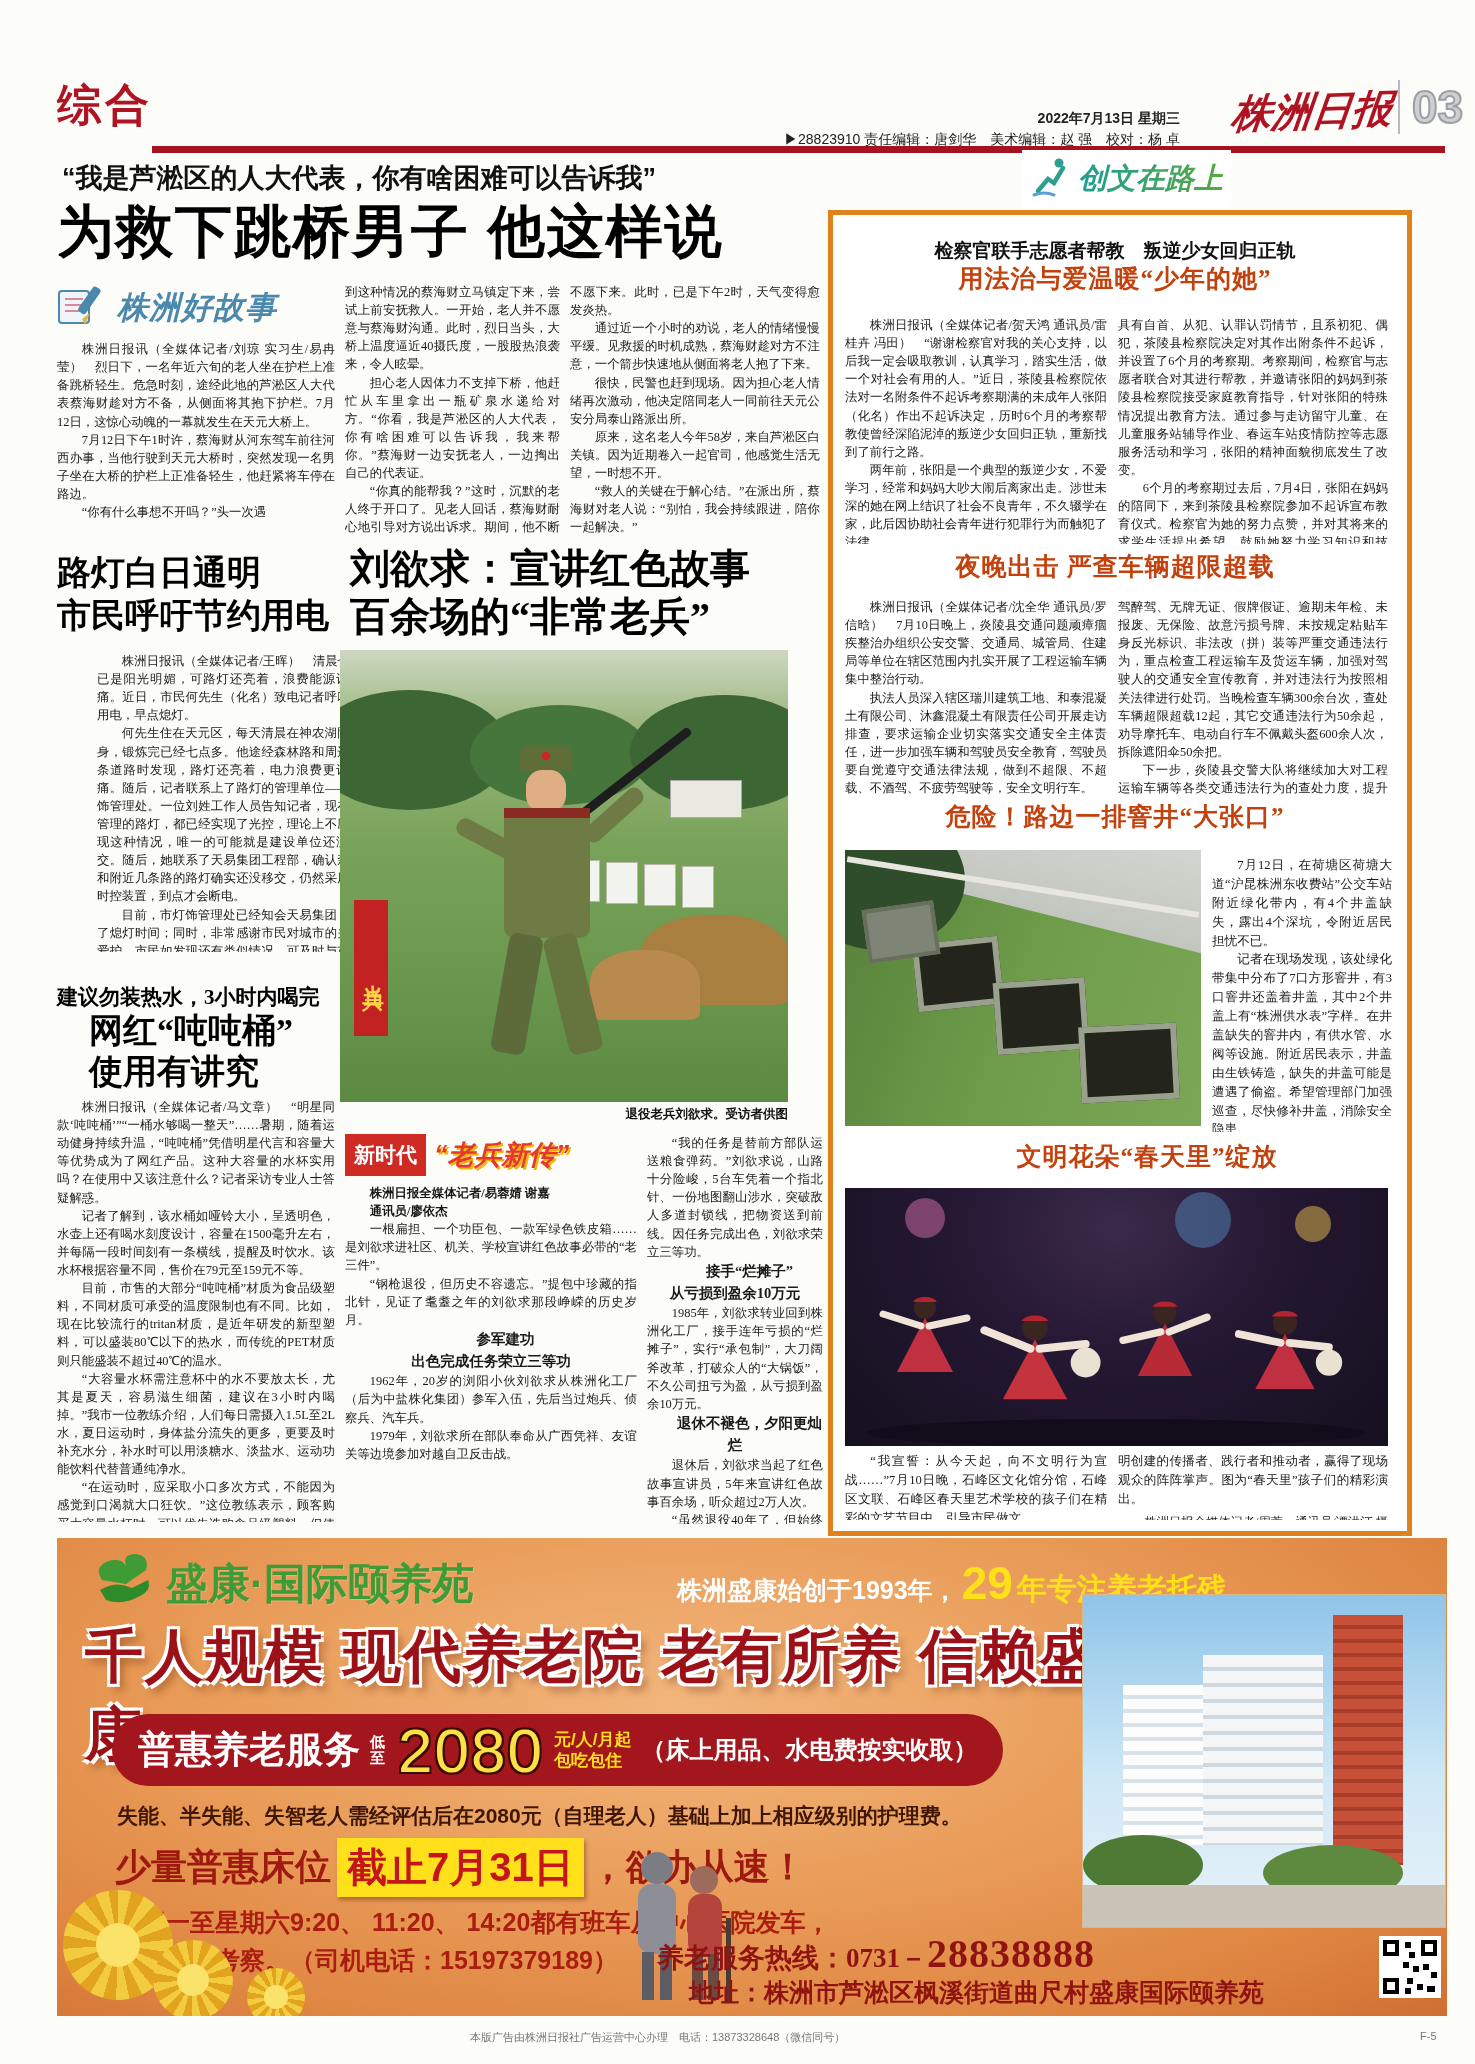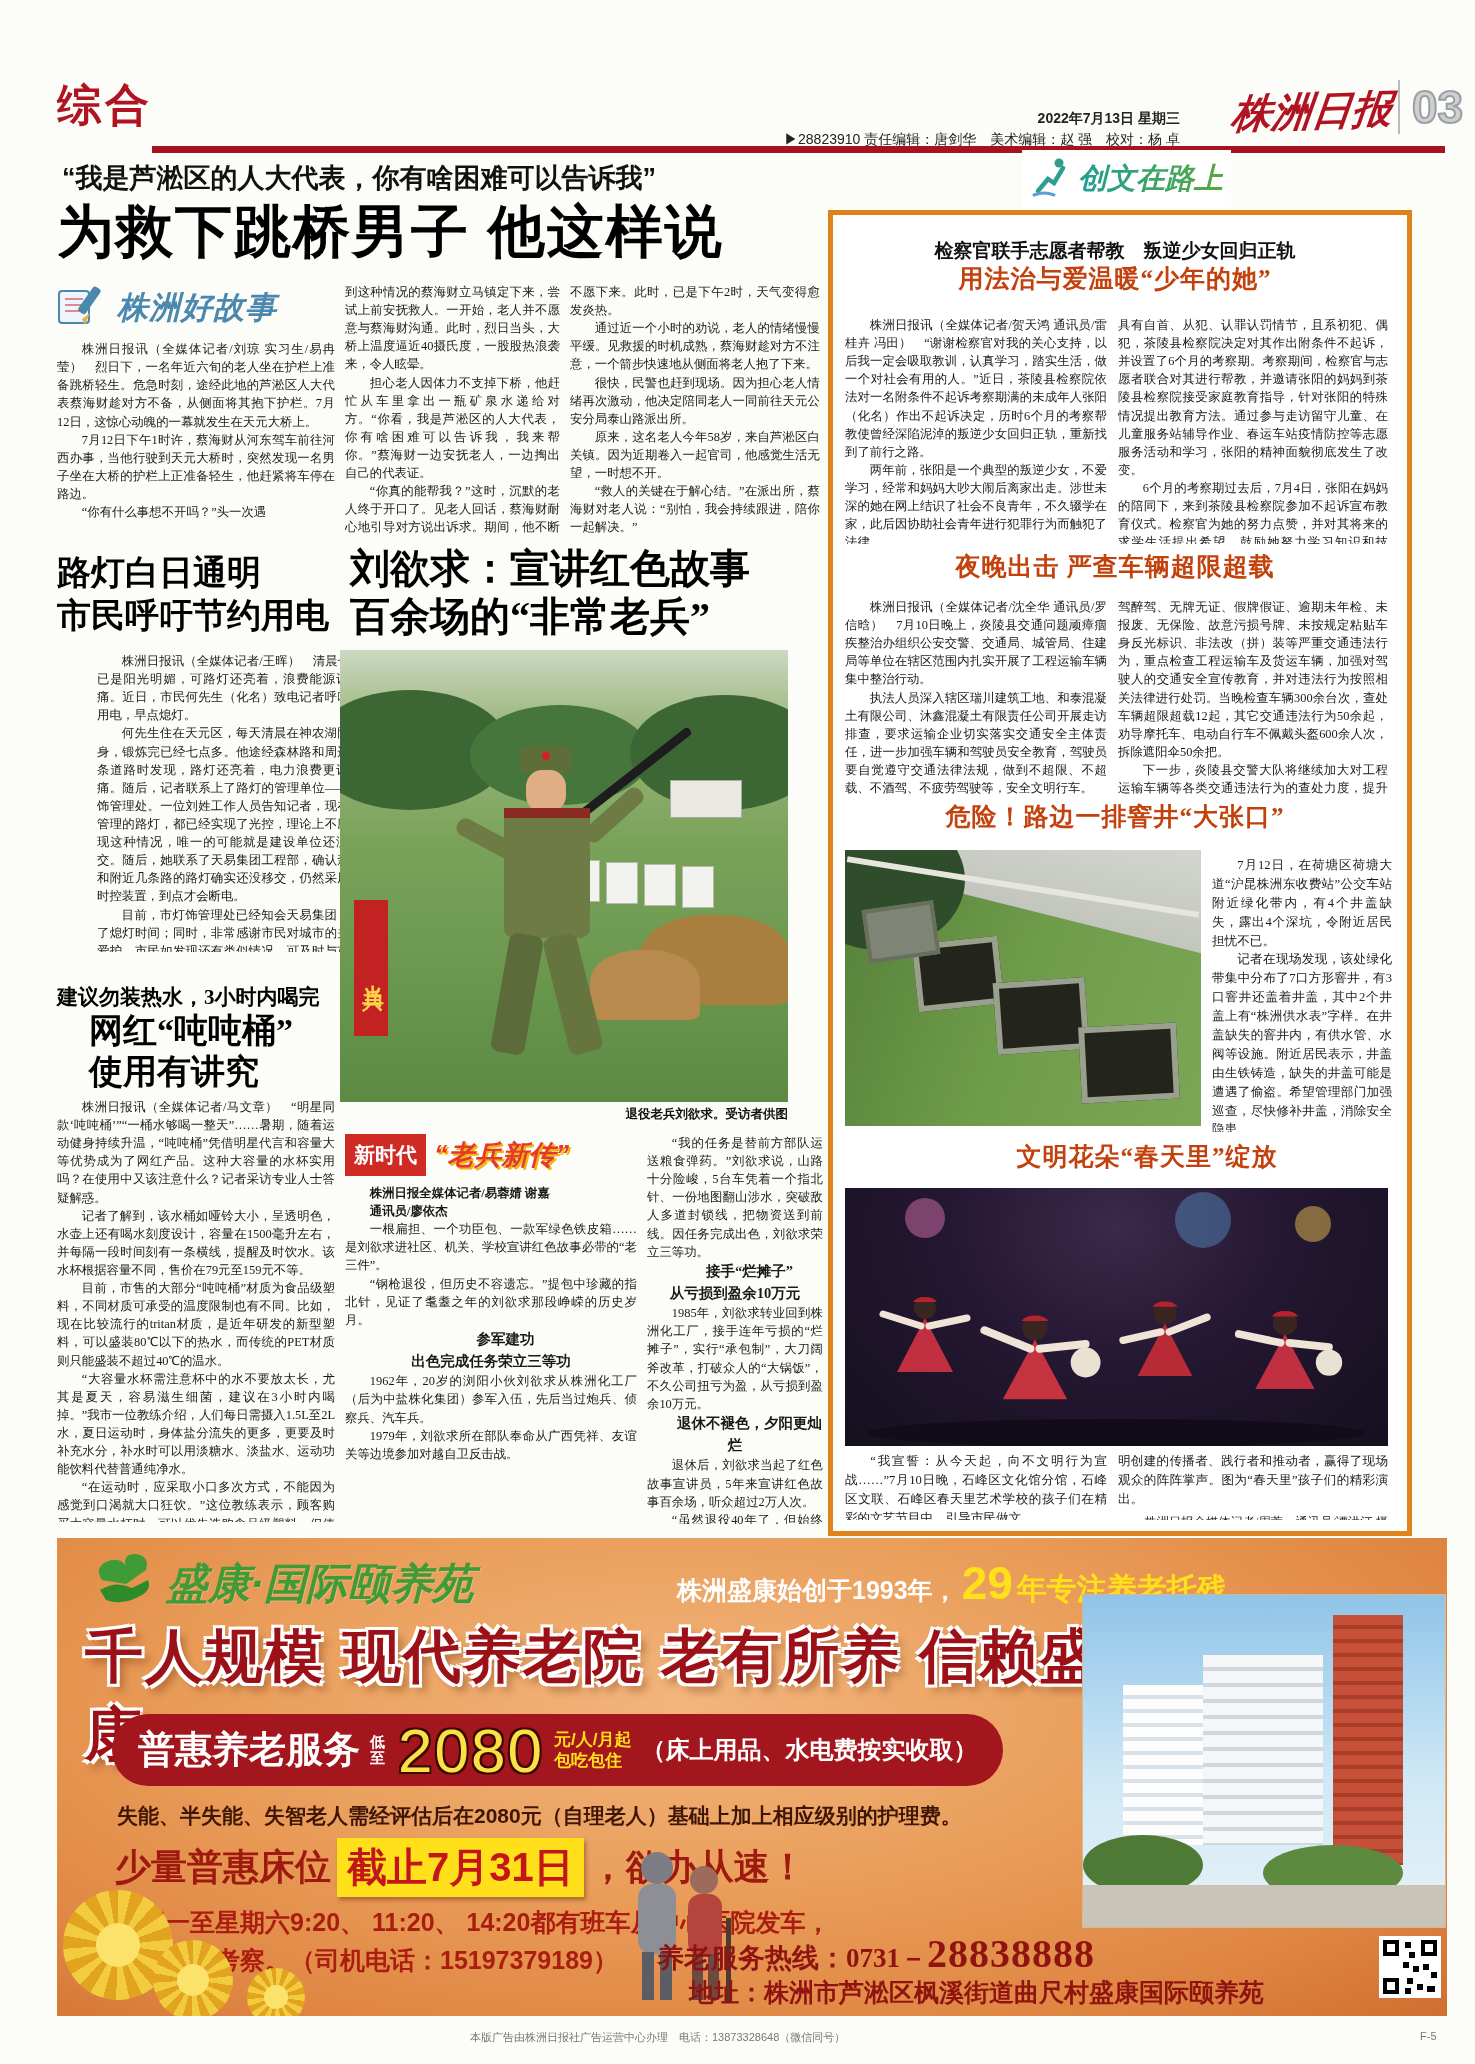--- a/index.html
+++ b/index.html
@@ -52,21 +52,21 @@
           font-weight:900;font-size:22px;text-align:center;letter-spacing:4px;padding-top:6px;
           font-family:"Liberation Sans",sans-serif;}
   .ph2{background:linear-gradient(110deg,#55803a 0%,#6f9c4a 50%,#7ba656 100%);}
   .pit{position:absolute;background:#23241c;border:6px solid #99a08b;}
   .cov{position:absolute;background:#7e8577;border:4px solid #68705c;}
   .walk{position:absolute;background:linear-gradient(180deg,#d6d9d2,#c2c6bf);transform:rotate(14deg);}
   .ph3{background:radial-gradient(ellipse at 50% 15%,#3b2a4a 0%,#241732 45%,#15101e 100%);}
   
   .ad{background:radial-gradient(ellipse at 45% 35%,#f2b57c 0%,#e99c58 45%,#df8542 78%,#cf6f31 100%);overflow:hidden;}
   .adbrand{display:flex;align-items:center;gap:10px;font-weight:900;font-size:42px;color:#3f9b35;
-           font-family:"Liberation Sans",sans-serif;text-shadow:1px 1px 0 #fff3;font-style:italic;}
+           font-family:"Liberation Sans",sans-serif;text-shadow:1px 1px 0 #fff3;}
   .adtag1{color:#fff;font-weight:700;font-size:25px;font-family:"Liberation Sans",sans-serif;}
   .adtag2{color:#ffe01a;font-weight:900;font-size:30px;font-family:"Liberation Sans",sans-serif;}
   .adtagnum{font-size:46px;}
   .admain{font-family:"Liberation Sans",sans-serif;font-weight:900;font-size:58px;letter-spacing:2px;color:#9c1117;
           text-shadow:3px 3px 0 #fff,-3px -3px 0 #fff,3px -3px 0 #fff,-3px 3px 0 #fff,6px 7px 8px rgba(90,30,0,.45);}
   .pricebar{display:flex;align-items:center;gap:10px;background:#a3161d;border-radius:40px;padding:0 26px;
             font-family:"Liberation Sans",sans-serif;}
   .pl{color:#fff;font-weight:900;font-size:37px;}
   .plow{color:#fff;font-weight:700;font-size:15px;line-height:1.1;width:18px;}
   .pnum{color:#fde047;font-weight:400;font-size:62px;letter-spacing:2px;

